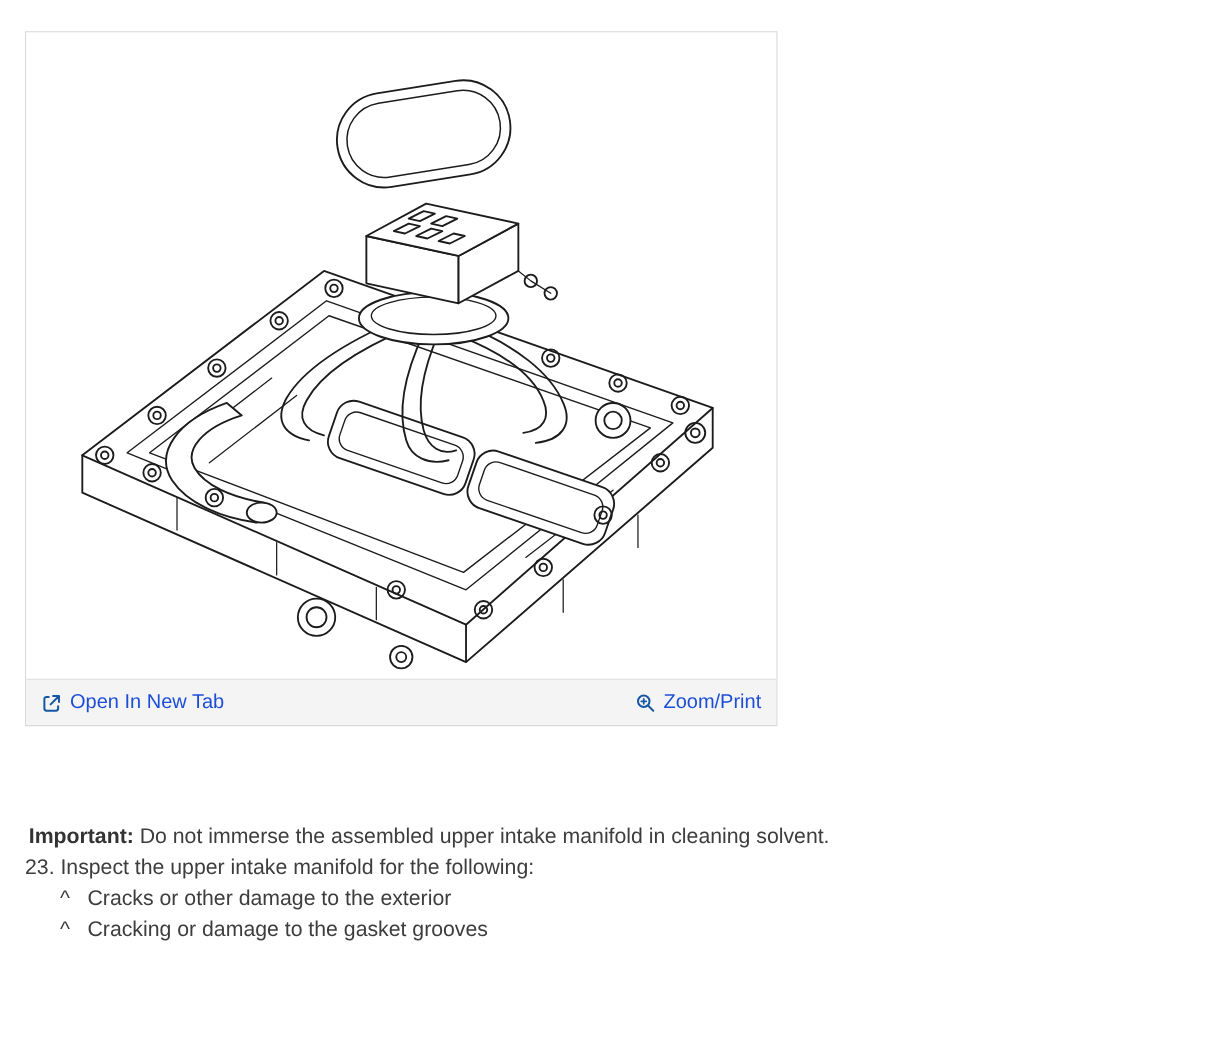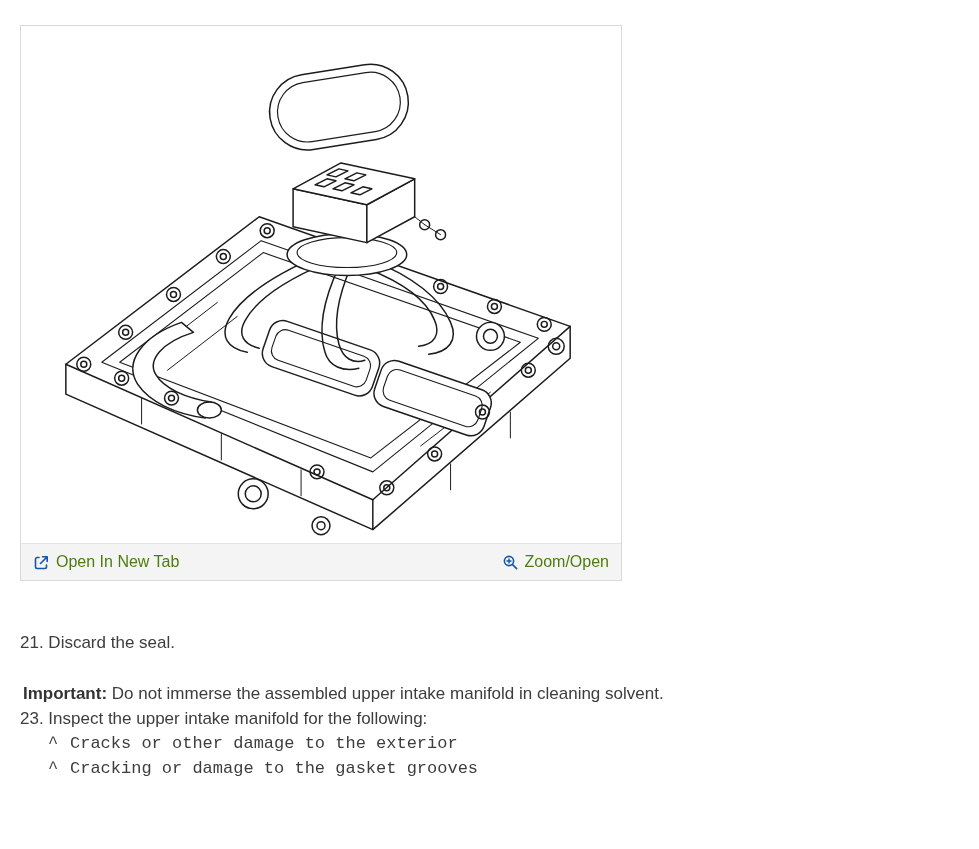--- a/index.html
+++ b/index.html
@@ -21,35 +21,35 @@
     display:flex; align-items:center; justify-content:center;
     overflow:hidden;
   }
   .figure-toolbar {
     height:37px; background:#f4f4f4; border-top:1px solid #e3e3e3;
     display:flex; align-items:center; justify-content:space-between;
     padding:0 12px;
   }
   .toolbar-link {
     display:flex; align-items:center; gap:6px;
-    color:#4d7c0f; text-decoration:none;
+    color:#1d4ed8; text-decoration:none;
     font-size:16px; cursor:pointer;
   }
   .toolbar-link .icon { flex:0 0 auto; display:block; }
 
   
   .instructions {
     position:absolute; left:20px; top:630px; right:16px;
     font-size:17px; line-height:25px; color:#3d3d3d;
   }
   .line { white-space:nowrap; }
   .space-before { margin-top:26px; }
   .bold { font-weight:bold; color:#333333; }
   .important { padding-left:3px; }
-  .bullet { padding-left:28px; white-space:nowrap;font-family:Liberation Mono, monospace; }
+  .bullet { padding-left:28px; white-space:nowrap; }
   .bullet .marker { display:inline-block; width:22px; }
 </style>
 </head>
 <body>
 
 <div class="figure-panel">
   <div class="figure-image">
 
     <svg width="598" height="515" viewBox="0 0 600 516">
       <g fill="none" stroke="#1c1c1c" stroke-width="1.5" stroke-linejoin="round" stroke-linecap="round">
@@ -162,27 +162,26 @@
       <span>Open In New Tab</span>
     </a>
     <a class="toolbar-link" href="#">
       <svg class="icon" width="17" height="17" viewBox="0 0 17 17">
         <g fill="none" stroke="#1557a5" stroke-width="1.6" stroke-linecap="round">
           <circle cx="7" cy="7" r="4.6"></circle>
           <path d="M10.6,10.6 L14.6,14.6"></path>
           <path d="M7,5 V9 M5,7 H9" stroke-width="1.4"></path>
         </g>
       </svg>
-      <span>Zoom/Open</span>
+      <span>Zoom/Print</span>
     </a>
   </div>
 </div>
 
 <div class="instructions">
-  <div class="line">21. Discard the seal.</div>
   <div class="line important space-before">
     <span class="bold">Important:</span><span> Do not immerse the assembled upper intake manifold in cleaning solvent.</span>
   </div>
   <div class="line">23. Inspect the upper intake manifold for the following:</div>
   <div class="bullet">
     <span class="marker">^</span><span>Cracks or other damage to the exterior</span>
   </div>
   <div class="bullet">
     <span class="marker">^</span><span>Cracking or damage to the gasket grooves</span>
   </div>

